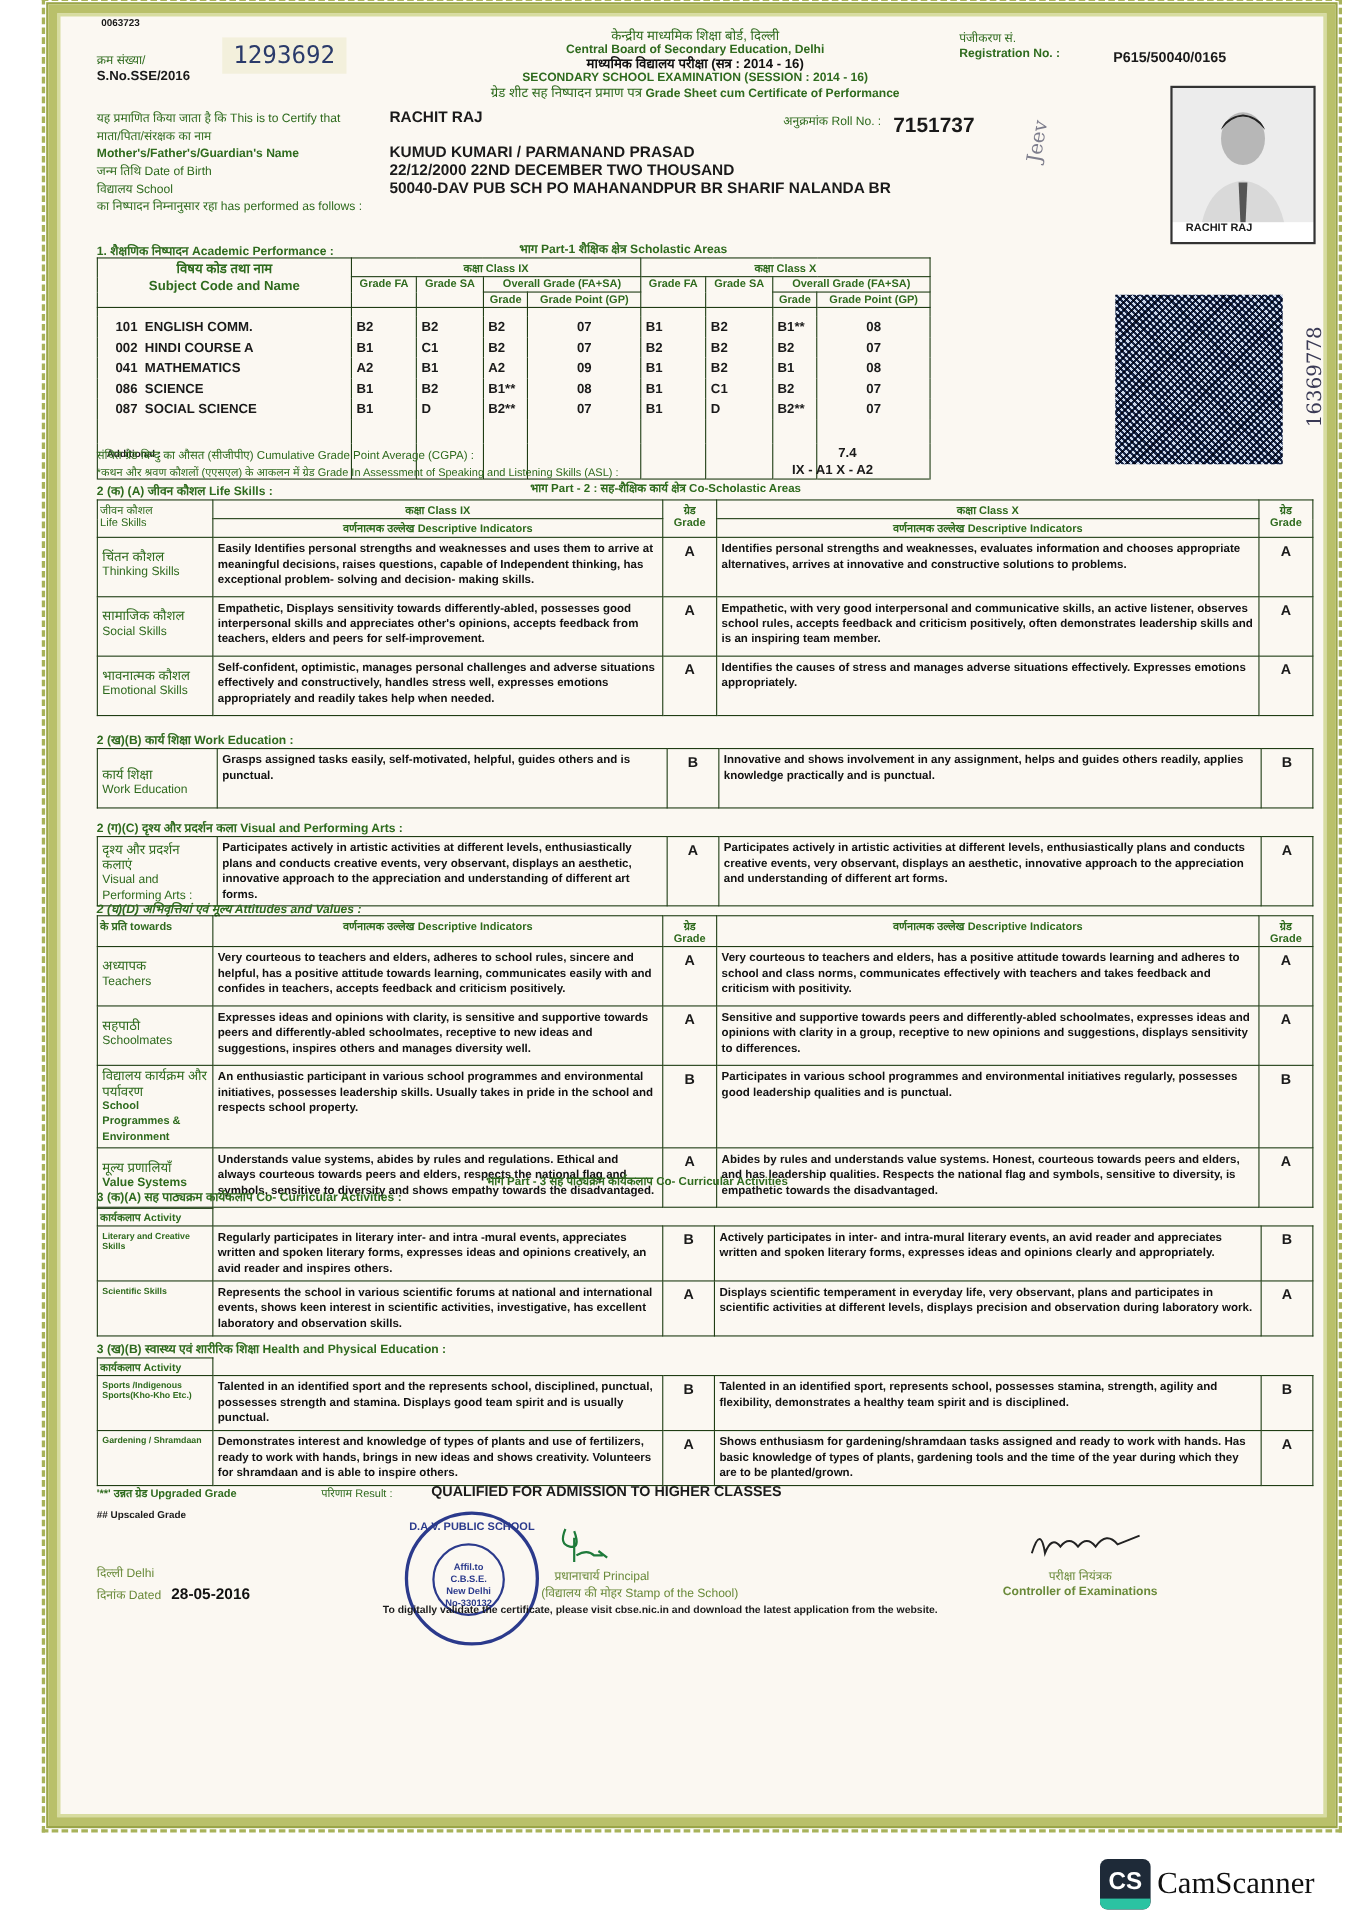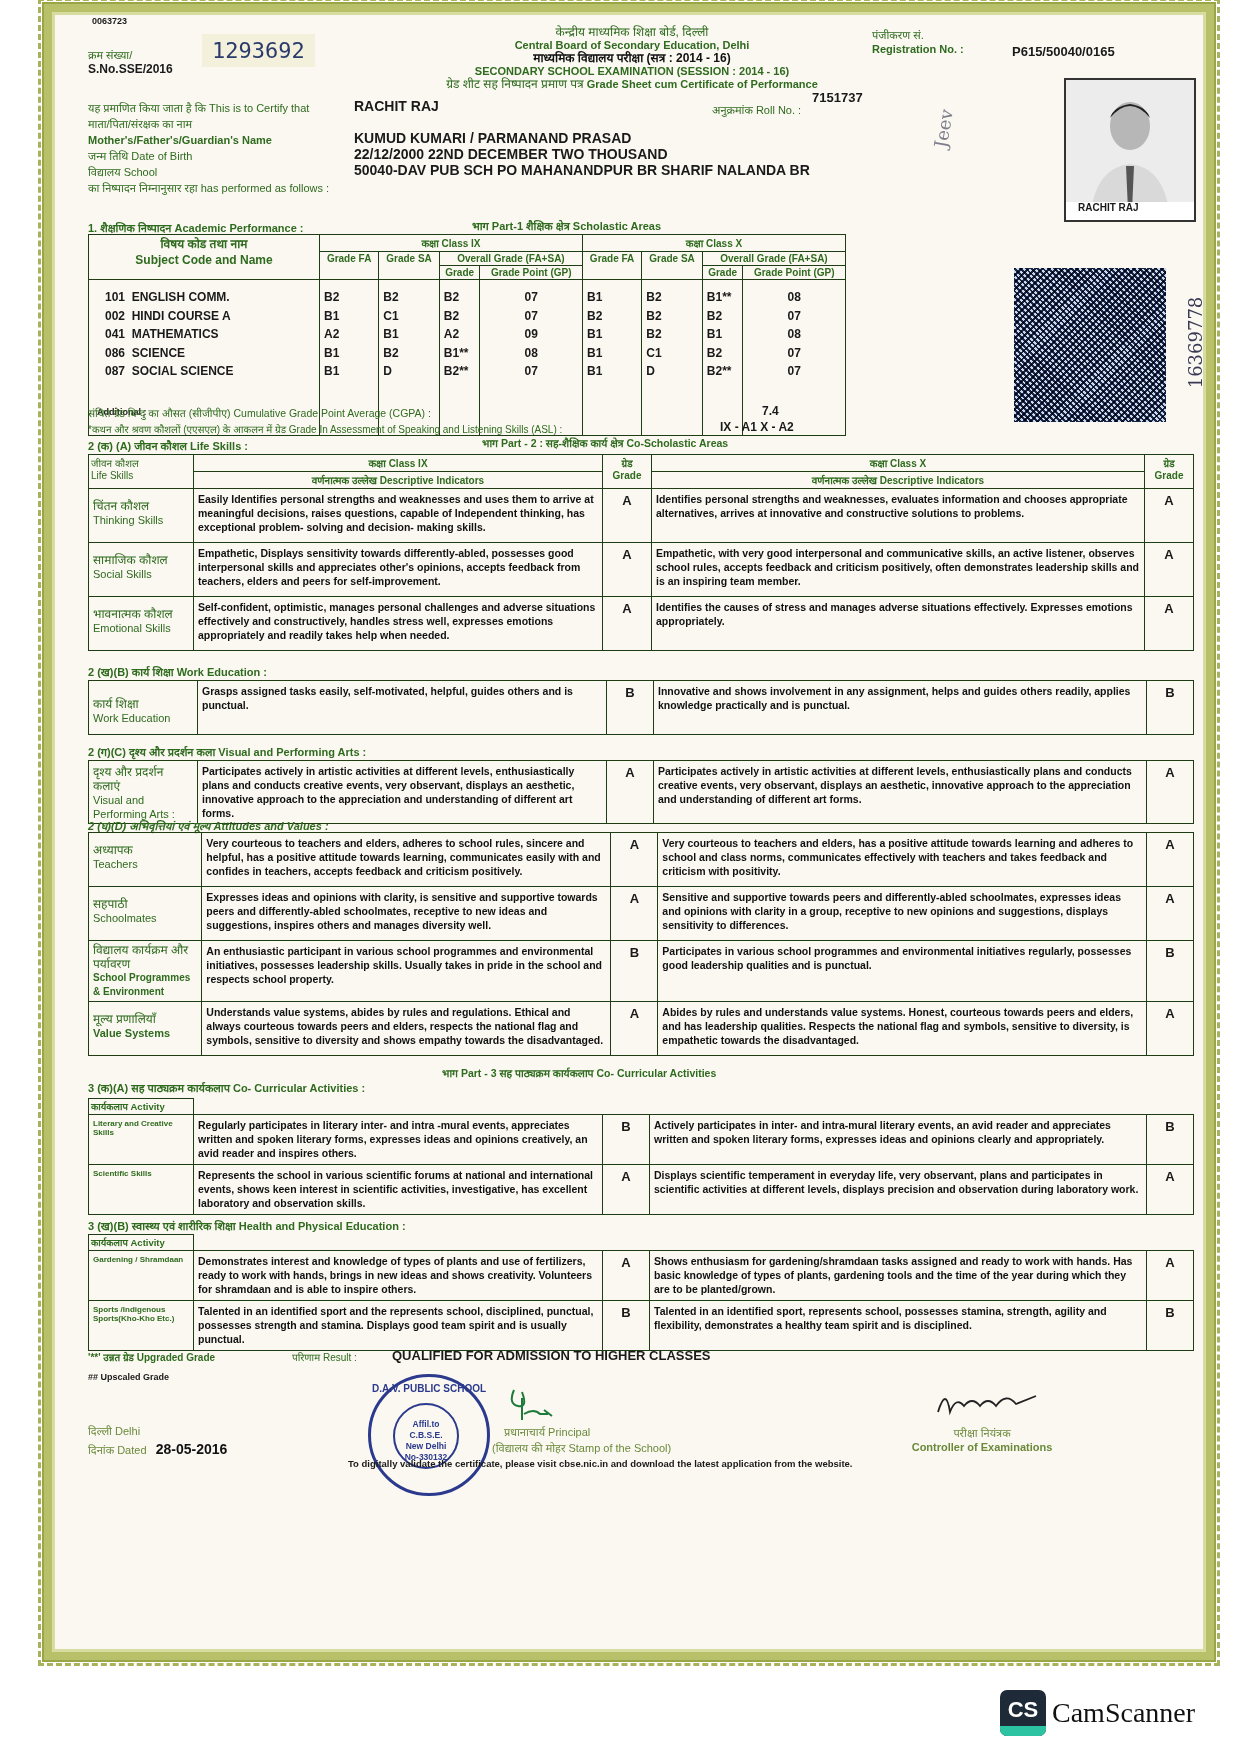--- a/index.html
+++ b/index.html
@@ -69,21 +69,21 @@
       <ellipse cx="64" cy="46" rx="20" ry="24" fill="#b7b7b7"></ellipse>
       <path d="M44 38 Q64 14 84 38 Q80 26 64 24 Q48 26 44 38Z" fill="#222"></path>
       <path d="M24 140 Q28 88 64 84 Q100 88 104 140Z" fill="#d9d9d9"></path>
       <path d="M60 86 L68 86 L66 130 L62 130Z" fill="#555"></path>
       <rect x="0" y="122" width="128" height="18" fill="#fff"></rect>
     </svg>
     <div class="abs b" style="left:12px;top:122px;font-size:10px;">RACHIT RAJ</div>
   </div>
 
   <div class="abs" style="left:660px;top:90px;font-size:11px;color:#2f6b1e;">अनुक्रमांक Roll No. :</div>
-  <div class="abs b" style="left:760px;top:78px;font-size:13px;">7151737</div>
+  <div class="abs b" style="left:760px;top:92px;font-size:19px;">7151737</div>
 
   <div class="abs" style="left:36px;top:88px;font-size:11px;color:#2f6b1e;line-height:16px;">
     <div>यह प्रमाणित किया जाता है कि  This is to Certify that</div>
     <div>माता/पिता/संरक्षक का नाम</div>
     <div class="b">Mother's/Father's/Guardian's Name</div>
     <div>जन्म तिथि  Date of Birth</div>
     <div>विद्यालय  School</div>
     <div>का निष्पादन निम्नानुसार रहा  has performed as follows :</div>
   </div>
   <div class="abs b" style="left:302px;top:86px;font-size:14px;line-height:16px;">
@@ -307,20 +307,33 @@
       <td class="grade">A</td>
       <td class="desc">Participates actively in artistic activities at different levels, enthusiastically plans and conducts creative events, very observant, displays an aesthetic, innovative approach to the appreciation and understanding of different art forms.</td>
       <td class="grade">A</td>
     </tr>
   </tbody>
     </table>
 
   <div class="sect" style="left:36px;top:806px;font-style:italic;"><span class="g">2 (घ)(D) अभिवृत्तियां एवं मूल्य Attitudes and Values :</span></div>
   <table class="tbl" style="left:36px;top:820px;width:1106px;">
     <tbody>
+        <tr>
+      <th style="width:100px;text-align:left;">के प्रति towards</th>
+      <th>वर्णनात्मक उल्लेख  Descriptive Indicators</th>
+      <th style="width:44px;">
+            <div>ग्रेड</div>
+            <div>Grade</div>
+          </th>
+      <th>वर्णनात्मक उल्लेख  Descriptive Indicators</th>
+      <th style="width:44px;">
+            <div>ग्रेड</div>
+            <div>Grade</div>
+          </th>
+    </tr>
     <tr style="height:54px;">
       <td class="rowlbl">
             <div class="hin">अध्यापक</div>
             <div>Teachers</div>
           </td>
       <td class="desc" style="width:400px;margin-top:29px;">Very courteous to  teachers and elders, adheres to school rules, sincere and helpful, has a  positive attitude towards learning, communicates easily with and confides in teachers, accepts feedback and criticism positively.</td>
       <td class="grade">A</td>
       <td class="desc">Very courteous to teachers and elders, has a positive attitude towards learning and adheres to school and class norms, communicates effectively with teachers and takes feedback and criticism with positivity.</td>
       <td class="grade">A</td>
     </tr>
@@ -383,32 +396,32 @@
     </table>
 
   <div class="sect" style="left:36px;top:1206px;"><span class="g">3 (ख)(B) स्वास्थ्य एवं शारीरिक शिक्षा Health and Physical Education :</span></div>
   <table class="tbl" style="left:36px;top:1222px;width:1106px;">
     <tbody>
         <tr>
           <th style="width:100px;text-align:left;font-size:9.5px;">कार्यकलाप  Activity</th>
           <td colspan="4" style="border:none;"></td>
         </tr>
     <tr style="height:50px;">
+      <td style="font-size:8px;font-weight:bold;color:#2f6b1e;padding:4px;">Sports /Indigenous Sports(Kho-Kho Etc.)</td>
+      <td class="desc" style="width:400px;">Talented in an identified sport and the represents school, disciplined, punctual, possesses strength and stamina. Displays good team spirit and is usually punctual.</td>
+      <td class="grade">B</td>
+      <td class="desc">Talented in an identified sport, represents school, possesses stamina, strength, agility and flexibility, demonstrates a healthy team spirit and is disciplined.</td>
+      <td class="grade">B</td>
+    </tr>
+    <tr style="height:50px;">
       <td style="font-size:8px;font-weight:bold;color:#2f6b1e;padding:4px;">Gardening / Shramdaan</td>
       <td class="desc">Demonstrates interest and knowledge of types of plants and  use of fertilizers, ready to work with hands, brings in new ideas and shows creativity. Volunteers for shramdaan and is able to inspire others.</td>
       <td class="grade">A</td>
       <td class="desc">Shows enthusiasm for gardening/shramdaan tasks assigned and ready to work with hands. Has basic knowledge of types of plants, gardening tools and the time of the year during which they are to be planted/grown.</td>
       <td class="grade">A</td>
-    </tr>
-    <tr style="height:50px;">
-      <td style="font-size:8px;font-weight:bold;color:#2f6b1e;padding:4px;">Sports /Indigenous Sports(Kho-Kho Etc.)</td>
-      <td class="desc" style="width:400px;">Talented in an identified sport and the represents school, disciplined, punctual, possesses strength and stamina. Displays good team spirit and is usually punctual.</td>
-      <td class="grade">B</td>
-      <td class="desc">Talented in an identified sport, represents school, possesses stamina, strength, agility and flexibility, demonstrates a healthy team spirit and is disciplined.</td>
-      <td class="grade">B</td>
     </tr>
   </tbody>
     </table>
 
   <div class="abs" style="left:36px;top:1338px;font-size:10px;color:#2f6b1e;font-weight:bold;">'**' उन्नत ग्रेड  Upgraded Grade</div>
   <div class="abs" style="left:240px;top:1338px;font-size:10px;color:#2f6b1e;">परिणाम  Result :</div>
   <div class="abs b" style="left:340px;top:1336px;font-size:13px;">QUALIFIED FOR ADMISSION TO HIGHER CLASSES</div>
   <div class="abs b" style="left:36px;top:1360px;font-size:9px;">## Upscaled Grade</div>
 
   <div class="abs" style="left:36px;top:1410px;font-size:11px;color:#6a8a3a;line-height:18px;">

